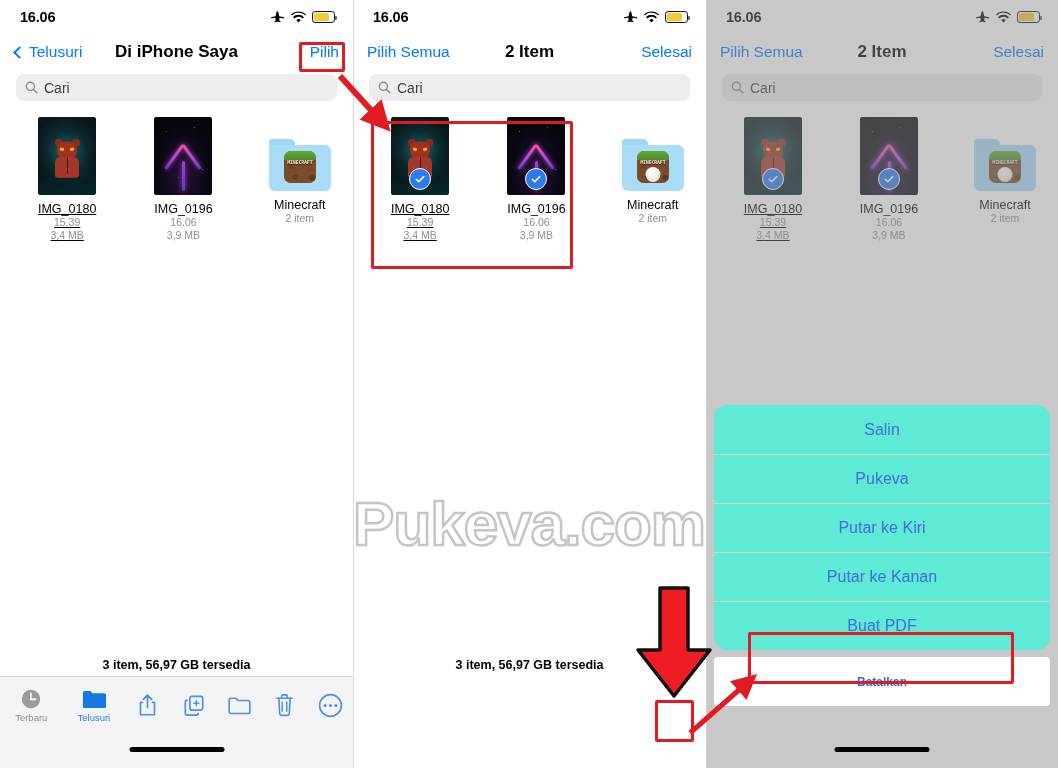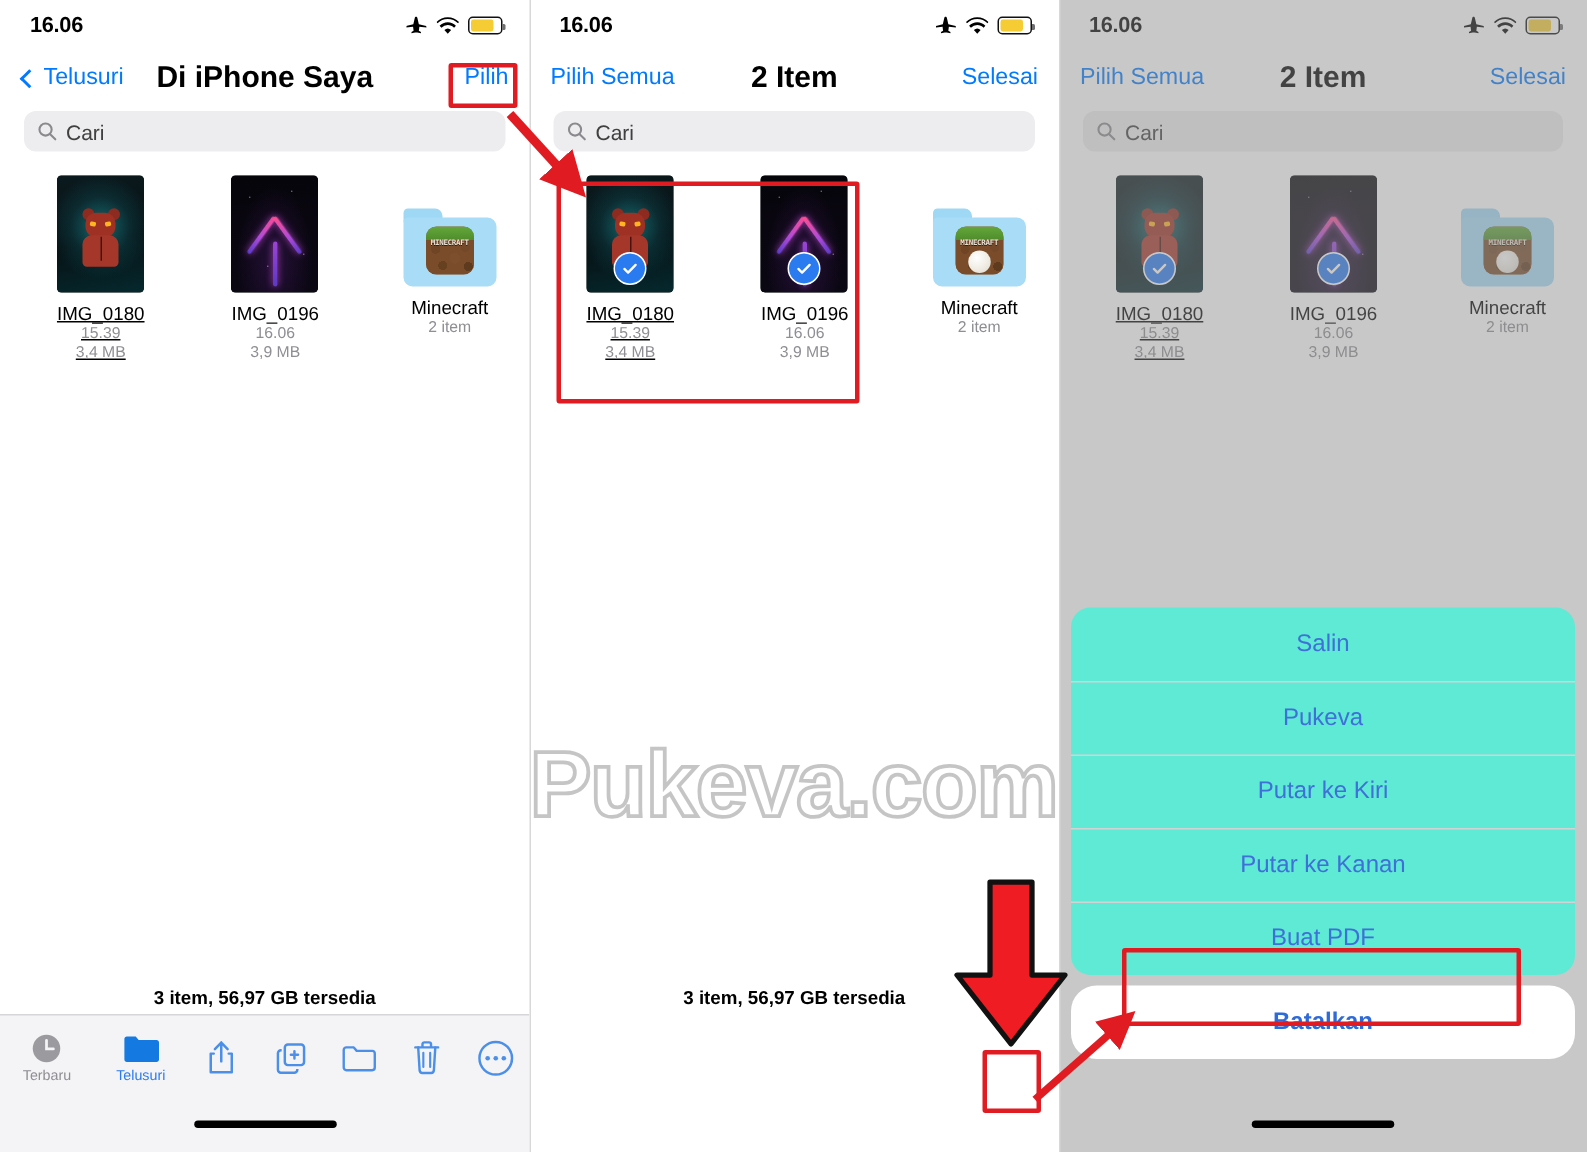--- a/index.html
+++ b/index.html
@@ -64,21 +64,21 @@
     white-space: nowrap;
   }
   .nav-left { gap: 1px; }
   .chev-back {
     display: inline-block; width: 9px; height: 9px;
     border-left: 2.3px solid #007aff; border-bottom: 2.3px solid #007aff;
     transform: rotate(45deg); margin-right: 4px; margin-left: 1px;
   }
   .nav-title {
     position: absolute; left: 0; right: 0; text-align: center;
-    font-size: 20px; font-weight: bold; color: #000;
+    font-size: 17px; font-weight: bold; color: #000;
     pointer-events: none;
   }
   .nav-right { margin-left: auto; }
 
   
   .searchwrap { padding: 4px 16px 10px 16px; }
   .searchbar {
     height: 27px; border-radius: 8px; background: #ededef;
     display: flex; align-items: center; padding: 0 9px; gap: 6px;
   }
@@ -261,23 +261,23 @@
   .sheet-group {
     background: #5eead4; border-radius: 13px; overflow: hidden;
   }
   .sheet-item {
     height: 49px; display: flex; align-items: center; justify-content: center;
     font-size: 16px; color: #3f6fd8;
     border-top: 0.6px solid #d3d3d6;
   }
   .sheet-item:first-child { border-top: none; }
   .sheet-cancel {
-    margin-top: 7px; height: 49px; border-radius: 17px; background: #ffffff;
+    margin-top: 7px; height: 49px; border-radius: 4px; background: #ffffff;
     display: flex; align-items: center; justify-content: center;
-    font-size: 16px; font-weight: bold; color: #2f6ad9;
+    font-size: 12px; font-weight: bold; color: #2f6ad9;
   }
   .sheet-home {
     position: absolute; bottom: 16px; left: 50%; transform: translateX(-50%);
     width: 95px; height: 5px; border-radius: 3px; background: #000; z-index: 7;
   }
 
   
   .anno { position: absolute; z-index: 60; pointer-events: none; }
   .hl-box { border: 3px solid #e01b22; border-radius: 2px; }
   #hl-pilih   { left: 299px; top: 42px;  width: 46px;  height: 30px; }

